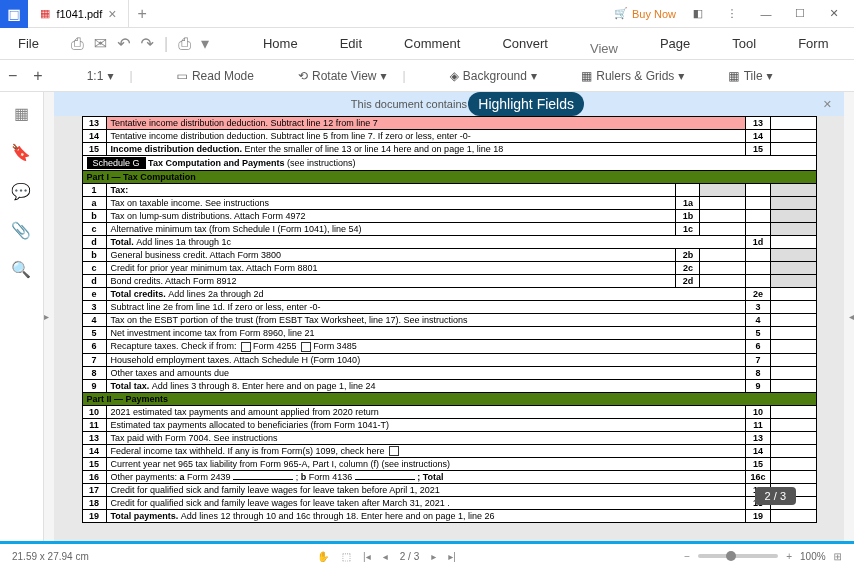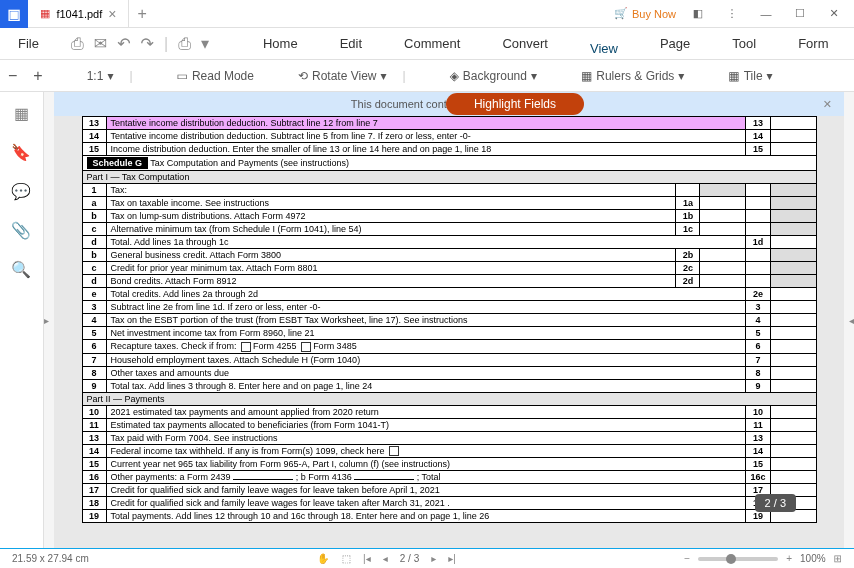--- a/index.html
+++ b/index.html
@@ -7,44 +7,44 @@
 .titlebar { height: 28px; background: #fff; display: flex; align-items: center; border-bottom: 1px solid #e0e0e0; }
 .app-icon { width: 28px; height: 28px; background: #2466e8; display: flex; align-items: center; justify-content: center; color: #fff; font-weight: bold; font-size: 14px; }
 .tab { display: flex; align-items: center; padding: 0 12px; height: 28px; border-right: 1px solid #e0e0e0; font-size: 11px; gap: 6px; }
 .tab-close { color: #888; cursor: pointer; font-size: 14px; }
 .new-tab { padding: 0 8px; color: #888; cursor: pointer; font-size: 16px; }
 .titlebar-right { margin-left: auto; display: flex; align-items: center; gap: 10px; padding-right: 8px; }
 .buy-now { color: #e67a1c; font-size: 11px; display: flex; align-items: center; gap: 4px; }
 .win-btn { width: 24px; height: 24px; display: flex; align-items: center; justify-content: center; color: #666; cursor: pointer; font-size: 11px; }
 .menubar { height: 32px; background: #fff; display: flex; align-items: center; padding: 0 8px; gap: 22px; border-bottom: 1px solid #e0e0e0; }
 .menu-item { padding: 4px 10px; font-size: 13px; color: #333; cursor: pointer; }
-.menu-item.active { color: #0c4a6e; border-bottom: 2px solid #2466e8; margin-top: 12px; }
+.menu-item.active { color: #737373; border-bottom: 2px solid #2466e8; margin-top: 12px; }
 .toolbar-icons { display: flex; gap: 10px; align-items: center; color: #888; }
 .search-box { margin-left: auto; display: flex; align-items: center; gap: 6px; color: #aaa; font-size: 11px; }
 .toolbar2 { height: 32px; background: #fff; display: flex; align-items: center; padding: 0 8px; gap: 16px; font-size: 12px; color: #555; border-bottom: 1px solid #e0e0e0; }
 .tb-btn { display: flex; align-items: center; gap: 4px; cursor: pointer; margin-left: 28px; }
 .content-area { flex: 1; display: flex; position: relative; overflow: hidden; }
 .sidebar { width: 44px; background: #fff; border-right: 1px solid #e0e0e0; display: flex; flex-direction: column; align-items: center; padding-top: 12px; gap: 20px; color: #888; }
 .doc-viewport { flex: 1; background: #e8e8e8; overflow: auto; position: relative; }
 .info-bar { background: #d4e7fb; height: 24px; display: flex; align-items: center; padding: 0 12px; font-size: 11px; color: #555; position: relative; }
 .info-text { flex: 1; text-align: center; }
-.highlight-btn { background: #c2410c; color: #fff; border-radius: 12px; padding: 4px 28px; font-size: 12px; cursor: pointer; position: absolute; right: 260px; }
+.highlight-btn { background: #0c4a6e; color: #fff; border-radius: 12px; padding: 4px 10px; font-size: 14px; cursor: pointer; position: absolute; right: 260px; }
 .info-close { position: absolute; right: 12px; color: #888; cursor: pointer; }
 .page { background: #fff; margin: 0 auto; width: 735px; font-size: 10px; }
 .form-table { width: 100%; border-collapse: collapse; }
 .form-table td { border: 1px solid #000; padding: 1px 4px; height: 12px; font-size: 9px; vertical-align: middle; }
 .line-num { width: 24px; text-align: center; font-weight: bold; }
 .line-sub { width: 24px; text-align: center; font-weight: bold; }
 .amt-col { width: 46px; background: #fff; }
 .amt-col.shaded { background: #ddd; }
 .right-num { width: 24px; text-align: center; font-weight: bold; }
-.schedule-hdr { background: #000; color: #fff; font-weight: bold; padding: 1px 6px; display: inline-block; }
-.part-hdr { font-weight: normal; background: #e5e5e5; }
-.bold { font-weight: normal; margin-top: 20px; }
-.footer { height: 20px; background: #fff; border-top: 1px solid #0ea5e9; display: flex; align-items: center; padding: 0 12px; font-size: 10px; color: #666; }
+.schedule-hdr { background: #000; color: #fff; font-weight: normal; padding: 1px 6px; display: inline-block; }
+.part-hdr { font-weight: bold; background: #4d7c0f; }
+.bold { font-weight: bold; margin-top: 20px; }
+.footer { height: 27px; background: #fff; border-top: 3px solid #0ea5e9; display: flex; align-items: center; padding: 0 12px; font-size: 10px; color: #666; }
 .footer-center { flex: 1; display: flex; justify-content: center; align-items: center; gap: 12px; }
 .page-nav { cursor: pointer; color: #888; }
 .zoom-area { display: flex; align-items: center; gap: 8px; }
 .zoom-slider { width: 80px; height: 4px; background: #ccc; border-radius: 2px; position: relative; }
 .zoom-thumb { width: 10px; height: 10px; background: #888; border-radius: 50%; position: absolute; top: -3px; left: 28px; }
 .page-counter { position: absolute; right: 48px; bottom: 36px; background: #555; color: #fff; padding: 3px 10px; border-radius: 4px; font-size: 11px; }
 .checkbox { display: inline-block; width: 10px; height: 10px; border: 1px solid #333; vertical-align: middle; margin: 0 2px; }
 .chevron { width: 10px; display: flex; align-items: center; color: #888; cursor: pointer; font-size: 10px; }
 </style>
 </head>
@@ -146,21 +146,21 @@
       <span class="info-text">This document contains XFA form fields.</span>
       <span class="highlight-btn">Highlight Fields</span>
       <span class="info-close">✕</span>
     </div>
 
     <div class="page">
       <table class="form-table">
         <tbody>
             <tr>
               <td class="line-num">13</td>
-              <td colspan="4" style="background:#f0abfc;">Tentative income distribution deduction. Subtract line 12 from line 7</td>
+              <td colspan="4" style="background:#fca5a5;">Tentative income distribution deduction. Subtract line 12 from line 7</td>
               <td class="right-num">13</td>
               <td class="amt-col"></td>
             </tr>
         <tr>
               <td class="line-num">14</td>
               <td colspan="4">Tentative income distribution deduction. Subtract line 5 from line 7. If zero or less, enter -0-</td>
               <td class="right-num">14</td>
               <td class="amt-col"></td>
             </tr>
         <tr>

